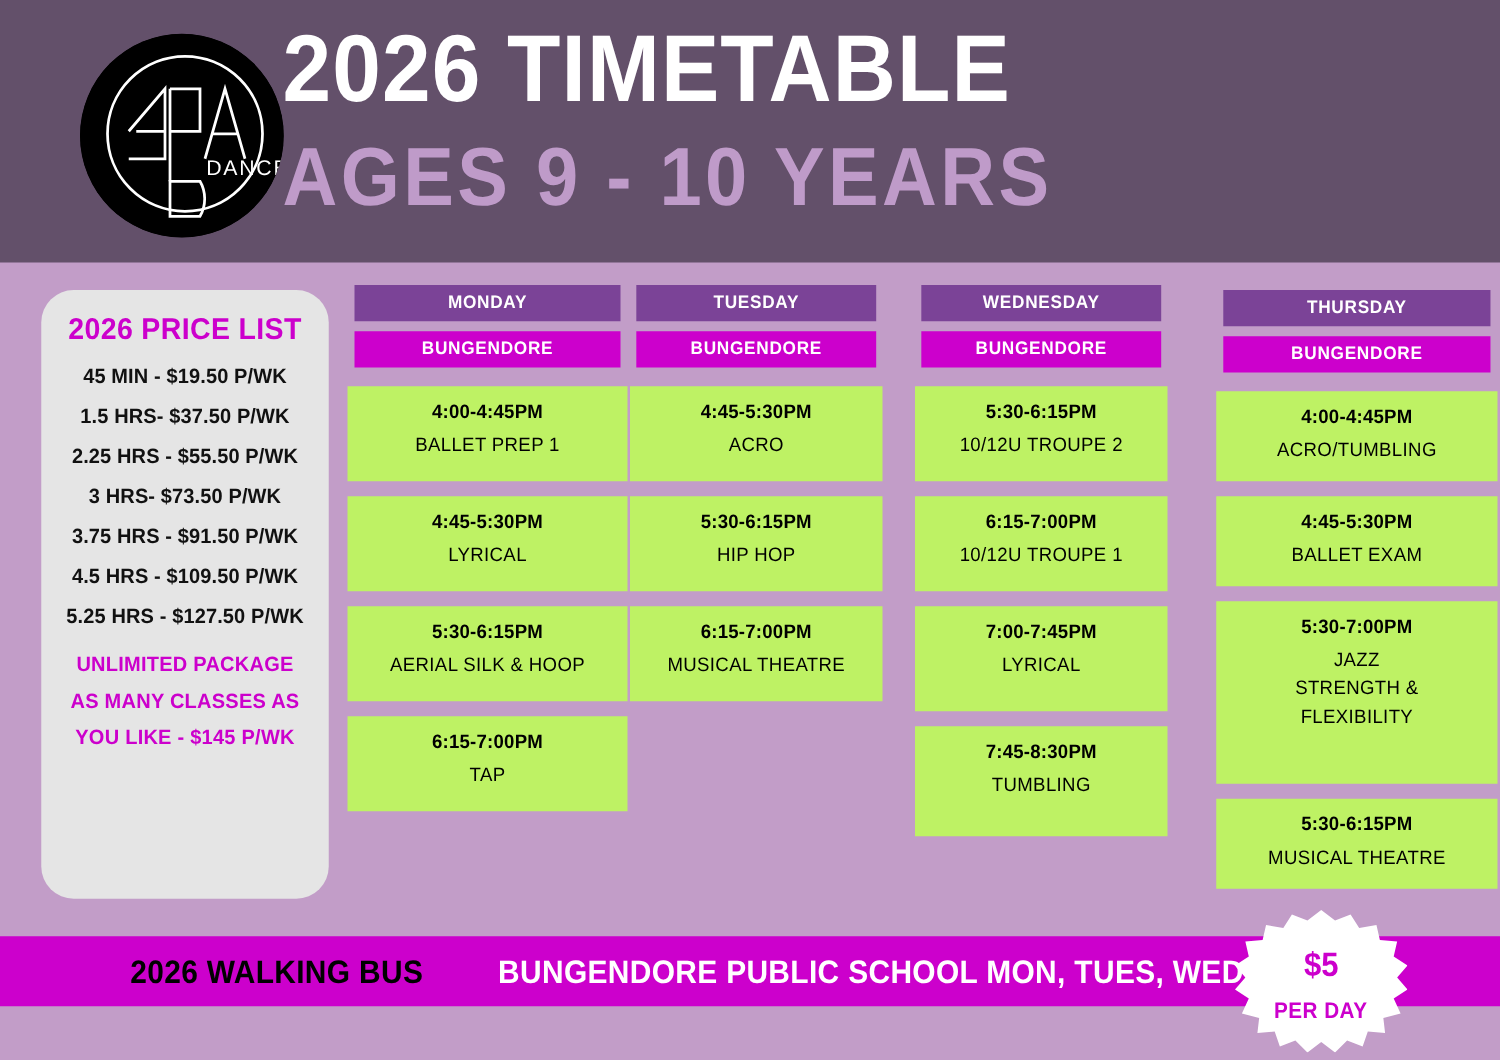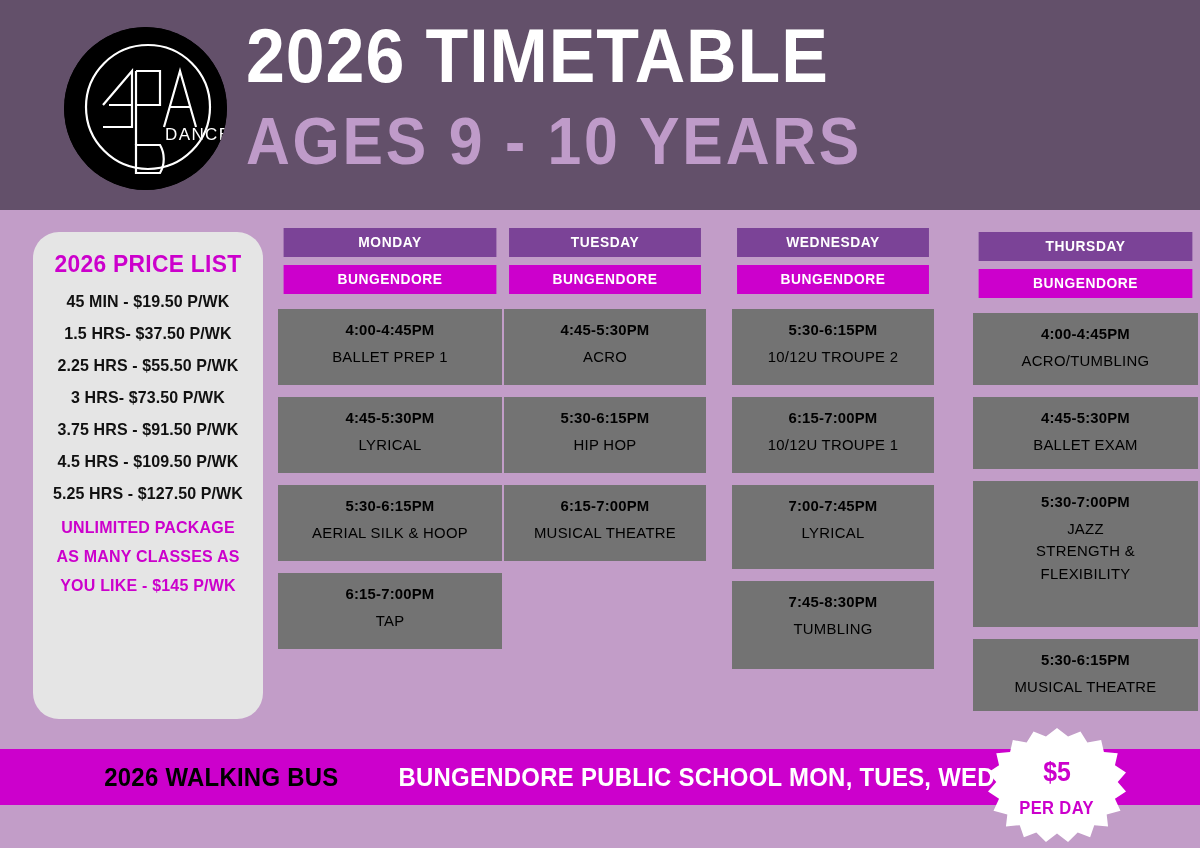--- a/index.html
+++ b/index.html
@@ -15,21 +15,21 @@
     position: absolute; left: 0; top: 0; width: 1200px; height: 210px;
     background: #63506A;
   }
   .logo {
     position: absolute; left: 64px; top: 27px;
     width: 163px; height: 163px; border-radius: 50%;
     background: #000; overflow: hidden;
   }
   .logo svg { display: block; }
 
-  .title-block { position: absolute; left: 246px; top: 18px; }
+  .title-block { position: absolute; left: 226px; top: 18px; }
   .title-main {
     font-family: "Liberation Sans Narrow", "Liberation Sans", sans-serif;
     font-size: 76px; font-weight: 700; color: #FFFFFF;
     letter-spacing: 1px; line-height: 1.0;
     transform: scaleX(0.92); transform-origin: left center;
     white-space: nowrap;
   }
   .title-sub {
     font-family: "Liberation Sans Narrow", "Liberation Sans", sans-serif;
     font-size: 66px; font-weight: 700; color: #BF9BC9;
@@ -50,21 +50,21 @@
     font-size: 24px; font-weight: 700; color: #CC00CC;
     letter-spacing: 0.3px; margin-bottom: 14px;
     transform: scaleX(0.95);
   }
   .price-row {
     font-size: 16.5px; font-weight: 700; color: #111111;
     margin: 0 0 13px 0; letter-spacing: 0.1px;
     transform: scaleX(0.97);
     white-space: nowrap;
   }
-  .price-unlimited { margin-top: 15px; }
+  .price-unlimited { margin-top: 20px; }
   .price-unlimited div {
     font-size: 16.5px; font-weight: 700; color: #CC00CC;
     letter-spacing: 0.2px; margin-bottom: 10px;
     transform: scaleX(0.97);
     white-space: nowrap;
   }
 
   
   .grid { position: absolute; left: 0; top: 0; width: 1200px; height: 848px; }
   .day-col { position: absolute; top: 228px; }
@@ -81,21 +81,21 @@
   }
   .day-loc {
     background: #CC00CC; color: #FFFFFF;
     font-size: 14.5px; font-weight: 700; letter-spacing: 0.6px;
     text-align: center; padding: 6px 0 7px 0;
     margin-top: 8px;
     transform: scaleX(0.95);
   }
   .classes { margin-top: 15px; }
   .class-box {
-    background: #737373; text-align: center;
+    background: #bef264; text-align: center;
     padding: 12px 4px 14px 4px;
     margin-bottom: 12px;
   }
   .class-time {
     font-size: 15.5px; font-weight: 700; color: #000000;
     letter-spacing: 0.2px; margin-bottom: 7px;
     transform: scaleX(0.96);
   }
   .class-name {
     font-size: 15.5px; font-weight: 400; color: #000000;

